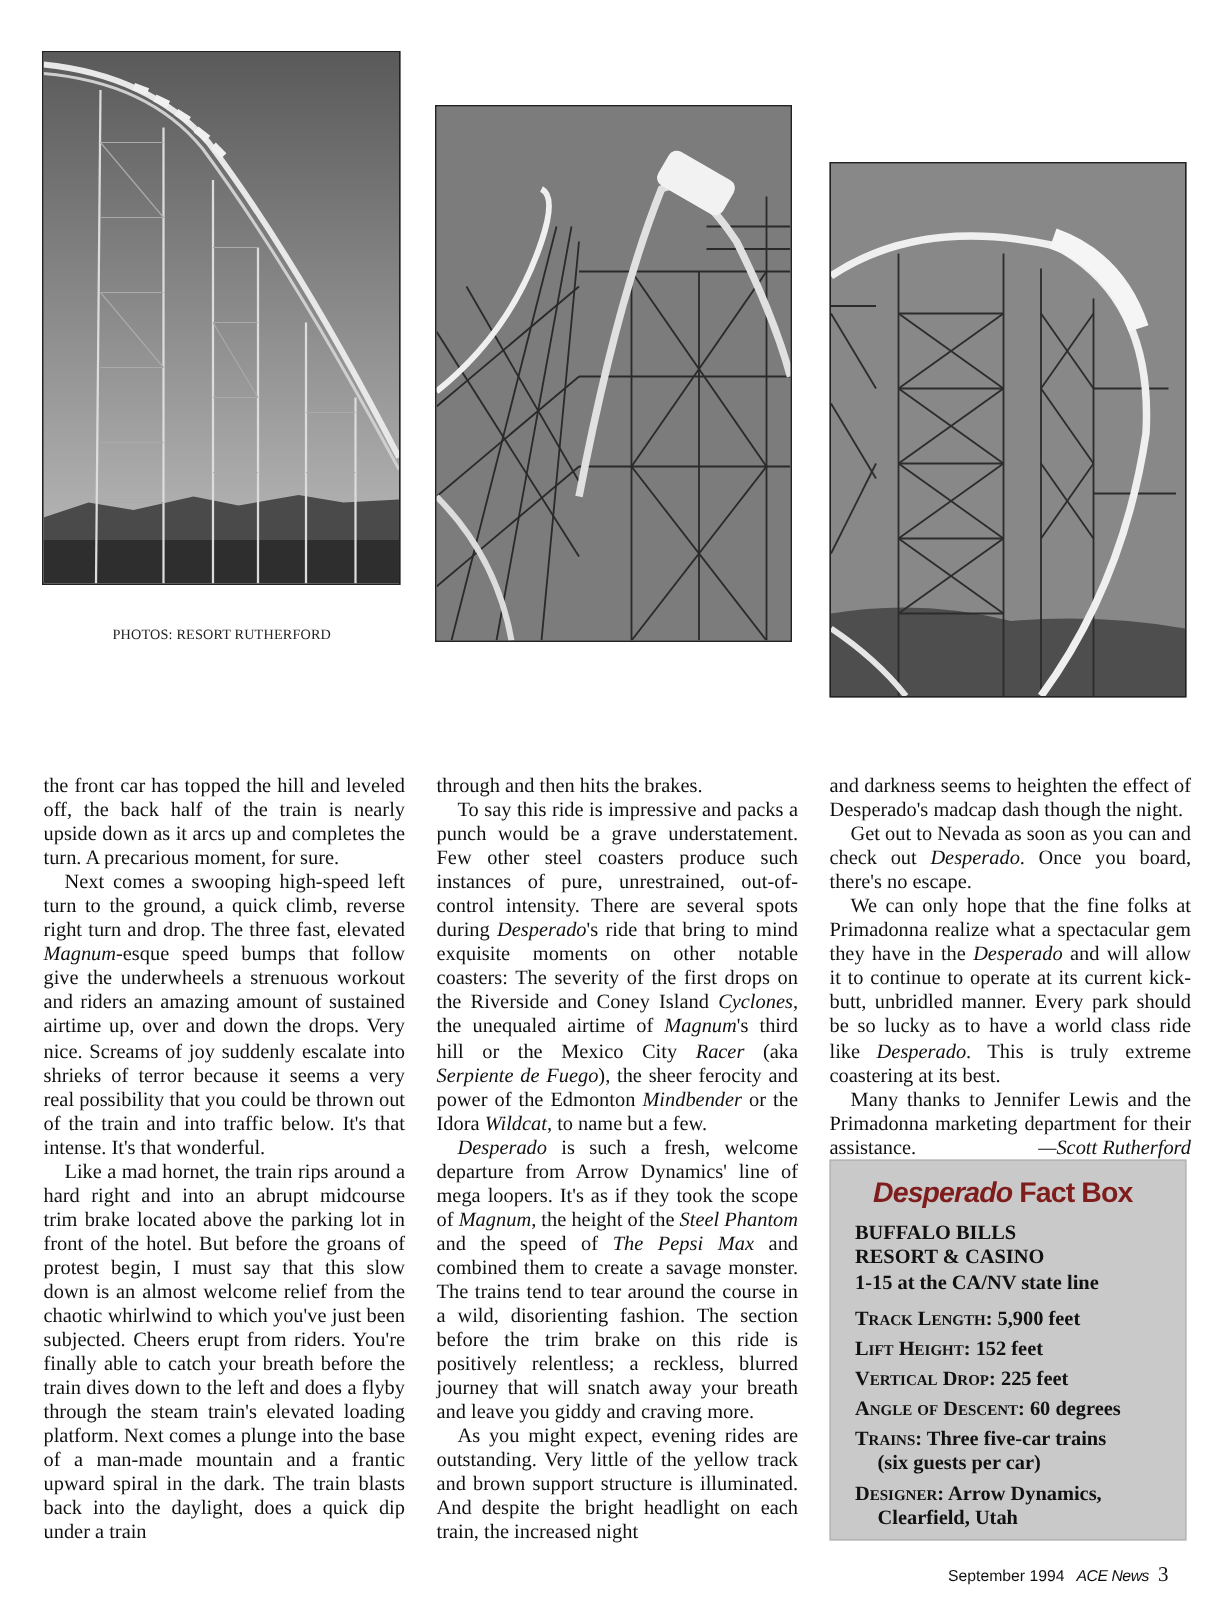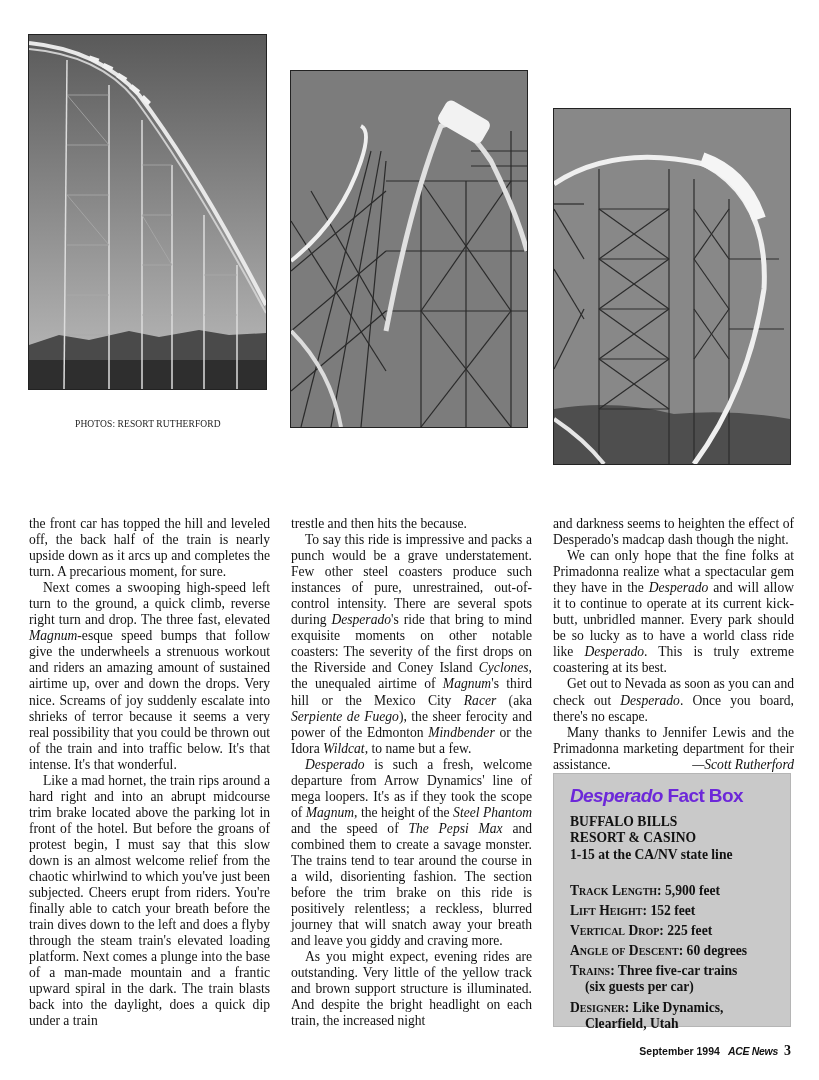--- a/index.html
+++ b/index.html
@@ -13,27 +13,27 @@
   .credit { position: absolute; left: 75px; top: 419px; font-size: 9.5px; letter-spacing: 0.1px; color: #222; }
   .col { position: absolute; top: 484px; width: 241px; font-size: 13.6px; line-height: 16.05px; text-align: justify; hyphens: none; margin-top: 32px; }
   #col1 { left: 29px; }
   #col2 { left: 291px; }
   #col3 { left: 553px; }
   .col p { margin: 0; text-indent: 0; }
   .col p.ind { text-indent: 14px; }
   .col i { font-style: italic; }
   .sig { float: right; font-style: italic; }
   .factbox { position: absolute; left: 553px; top: 773px; width: 236px; height: 252px; background: #c9c9c9; border: 1px solid #b5b5b5; }
-  .fb-title { position: absolute; left: 16px; top: 11px; font-family: "Liberation Sans", "DejaVu Sans", sans-serif; font-weight: bold; font-size: 19px; letter-spacing: -0.6px; color: #6d28d9; }
+  .fb-title { position: absolute; left: 28px; top: 11px; font-family: "Liberation Sans", "DejaVu Sans", sans-serif; font-weight: bold; font-size: 19px; letter-spacing: -0.6px; color: #7f1d1d; }
   .fb-title .it { font-style: italic; }
   .fb-loc { position: absolute; left: 16px; top: 40px; font-weight: bold; font-size: 13.6px; line-height: 16.4px; }
-  .fb-facts { position: absolute; left: 16px; top: 107px; font-weight: bold; font-size: 13.6px; line-height: 20px; }
+  .fb-facts { position: absolute; left: 16px; top: 95px; font-weight: bold; font-size: 13.6px; line-height: 20px; }
   .fb-facts .lbl { font-variant: small-caps; font-size: 13.6px; }
   .fb-facts .cont { padding-left: 15px; line-height: 17px; margin-top: -3px; margin-bottom: 3px; }
-  .footer { position: absolute; top: 1043px; right: 28px; font-family: "Liberation Sans", "DejaVu Sans", sans-serif; font-weight: bold; font-size: 10.5px; color: #111; }
+  .footer { position: absolute; top: 1043px; right: 40px; font-family: "Liberation Sans", "DejaVu Sans", sans-serif; font-weight: normal; font-size: 10.5px; color: #111; }
   .footer .pub { font-style: italic; margin-left: 8px; letter-spacing: -0.3px; }
   .footer .pg { font-family: "Liberation Serif", serif; font-size: 14px; margin-left: 6px; }
 </style>
 </head>
 <body>
 
 <div class="photo" id="photo1">
   <svg viewBox="0 0 237 354" preserveAspectRatio="none">
     <defs>
         <linearGradient id="sky1" x1="0" y1="0" x2="0" y2="1">
@@ -154,46 +154,46 @@
 </div>
 
 <div class="credit">PHOTOS: RESORT RUTHERFORD</div>
 
 <div class="col" id="col1">
     <p>the front car has topped the hill and leveled off, the back half of the train is nearly upside down as it arcs up and completes the turn. A precarious moment, for sure.</p>
     <p class="ind">Next comes a swooping high-speed left turn to the ground, a quick climb, reverse right turn and drop. The three fast, elevated <i>Magnum</i>-esque speed bumps that follow give the underwheels a strenuous workout and riders an amazing amount of sustained airtime up, over and down the drops. Very nice. Screams of joy suddenly escalate into shrieks of terror because it seems a very real possibility that you could be thrown out of the train and into traffic below. It's that intense. It's that wonderful.</p>
     <p class="ind">Like a mad hornet, the train rips around a hard right and into an abrupt midcourse trim brake located above the parking lot in front of the hotel. But before the groans of protest begin, I must say that this slow down is an almost welcome relief from the chaotic whirlwind to which you've just been subjected. Cheers erupt from riders. You're finally able to catch your breath before the train dives down to the left and does a flyby through the steam train's elevated loading platform. Next comes a plunge into the base of a man-made mountain and a frantic upward spiral in the dark. The train blasts back into the daylight, does a quick dip under a train</p>
   </div>
 <div class="col" id="col2">
-    <p>trestle and then hits the because.</p>
+    <p>through and then hits the brakes.</p>
     <p class="ind">To say this ride is impressive and packs a punch would be a grave understatement. Few other steel coasters produce such instances of pure, unrestrained, out-of-control intensity. There are several spots during <i>Desperado</i>'s ride that bring to mind exquisite moments on other notable coasters: The severity of the first drops on the Riverside and Coney Island <i>Cyclones</i>, the unequaled airtime of <i>Magnum</i>'s third hill or the Mexico City <i>Racer</i> (aka <i>Serpiente de Fuego</i>), the sheer ferocity and power of the Edmonton <i>Mindbender</i> or the Idora <i>Wildcat</i>, to name but a few.</p>
     <p class="ind"><i>Desperado</i> is such a fresh, welcome departure from Arrow Dynamics' line of mega loopers. It's as if they took the scope of <i>Magnum</i>, the height of the <i>Steel Phantom</i> and the speed of <i>The Pepsi Max</i> and combined them to create a savage monster. The trains tend to tear around the course in a wild, disorienting fashion. The section before the trim brake on this ride is positively relentless; a reckless, blurred journey that will snatch away your breath and leave you giddy and craving more.</p>
     <p class="ind">As you might expect, evening rides are outstanding. Very little of the yellow track and brown support structure is illuminated. And despite the bright headlight on each train, the increased night</p>
   </div>
 <div class="col" id="col3">
     <p>and darkness seems to heighten the effect of Desperado's madcap dash though the night.</p>
+    <p class="ind">Get out to Nevada as soon as you can and check out <i>Desperado</i>. Once you board, there's no escape.</p>
     <p class="ind">We can only hope that the fine folks at Primadonna realize what a spectacular gem they have in the <i>Desperado</i> and will allow it to continue to operate at its current kick-butt, unbridled manner. Every park should be so lucky as to have a world class ride like <i>Desperado</i>. This is truly extreme coastering at its best.</p>
-    <p class="ind">Get out to Nevada as soon as you can and check out <i>Desperado</i>. Once you board, there's no escape.</p>
     <p class="ind">Many thanks to Jennifer Lewis and the Primadonna marketing department for their assistance.<span class="sig">—Scott Rutherford</span></p>
   </div>
 
 <div class="factbox">
   <div class="fb-title"><span class="it">Desperado</span><span> Fact Box</span></div>
   <div class="fb-loc">
     <div>BUFFALO BILLS</div>
     <div>RESORT &amp; CASINO</div>
     <div>1-15 at the CA/NV state line</div>
   </div>
   <div class="fb-facts" id="fb-facts">
       <div><span class="lbl">Track Length:</span><span> 5,900 feet</span></div>
       <div><span class="lbl">Lift Height:</span><span> 152 feet</span></div>
       <div><span class="lbl">Vertical Drop:</span><span> 225 feet</span></div>
       <div><span class="lbl">Angle of Descent:</span><span> 60 degrees</span></div>
       <div><span class="lbl">Trains:</span><span> Three five-car trains</span></div>
       <div class="cont">(six guests per car)</div>
-      <div><span class="lbl">Designer:</span><span> Like Dynamics,</span></div>
+      <div><span class="lbl">Designer:</span><span> Arrow Dynamics,</span></div>
       <div class="cont">Clearfield, Utah</div>
     </div>
 </div>
 
 <div class="footer">
   <span>September 1994</span><span class="pub">ACE News</span><span class="pg">3</span>
 </div>
 
 </body></html>

